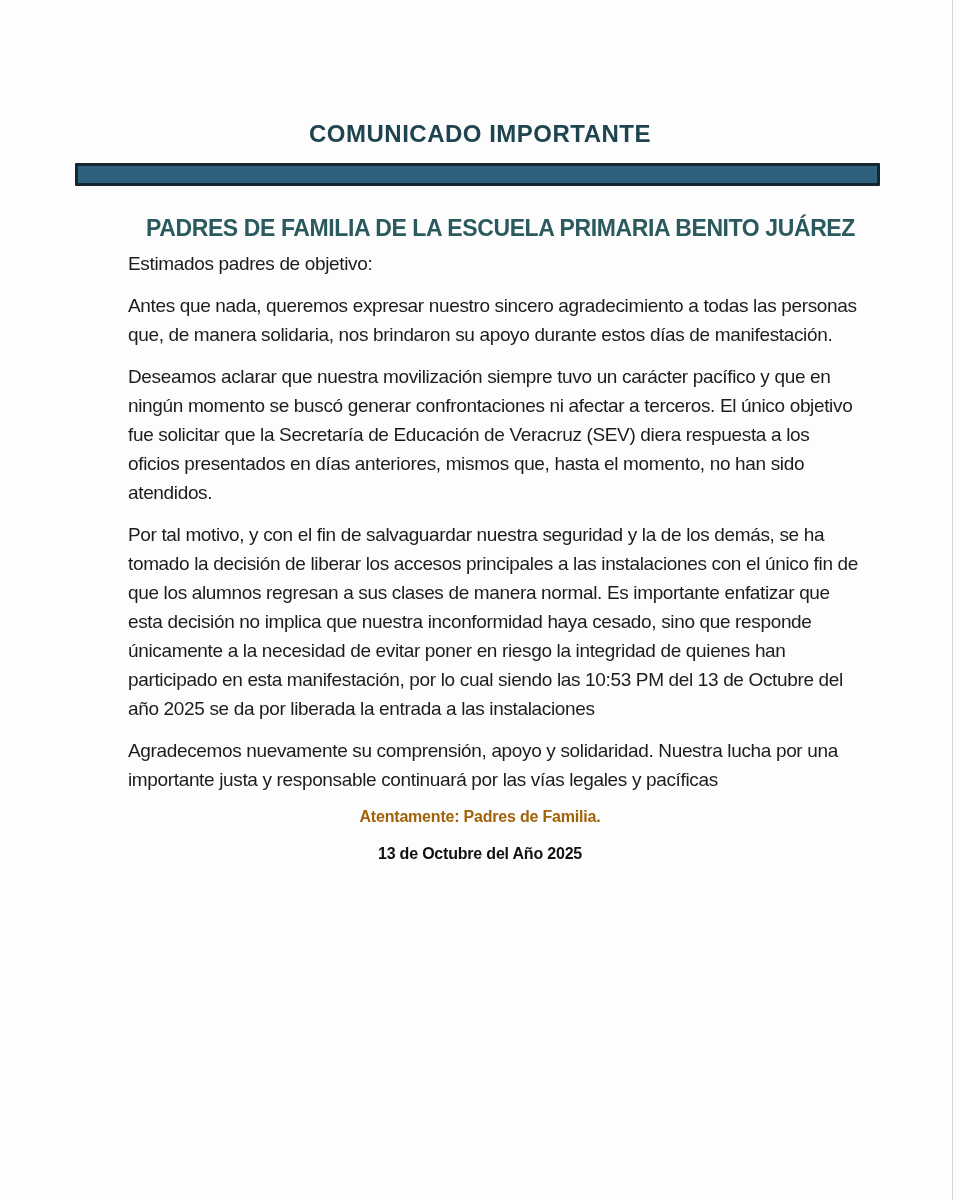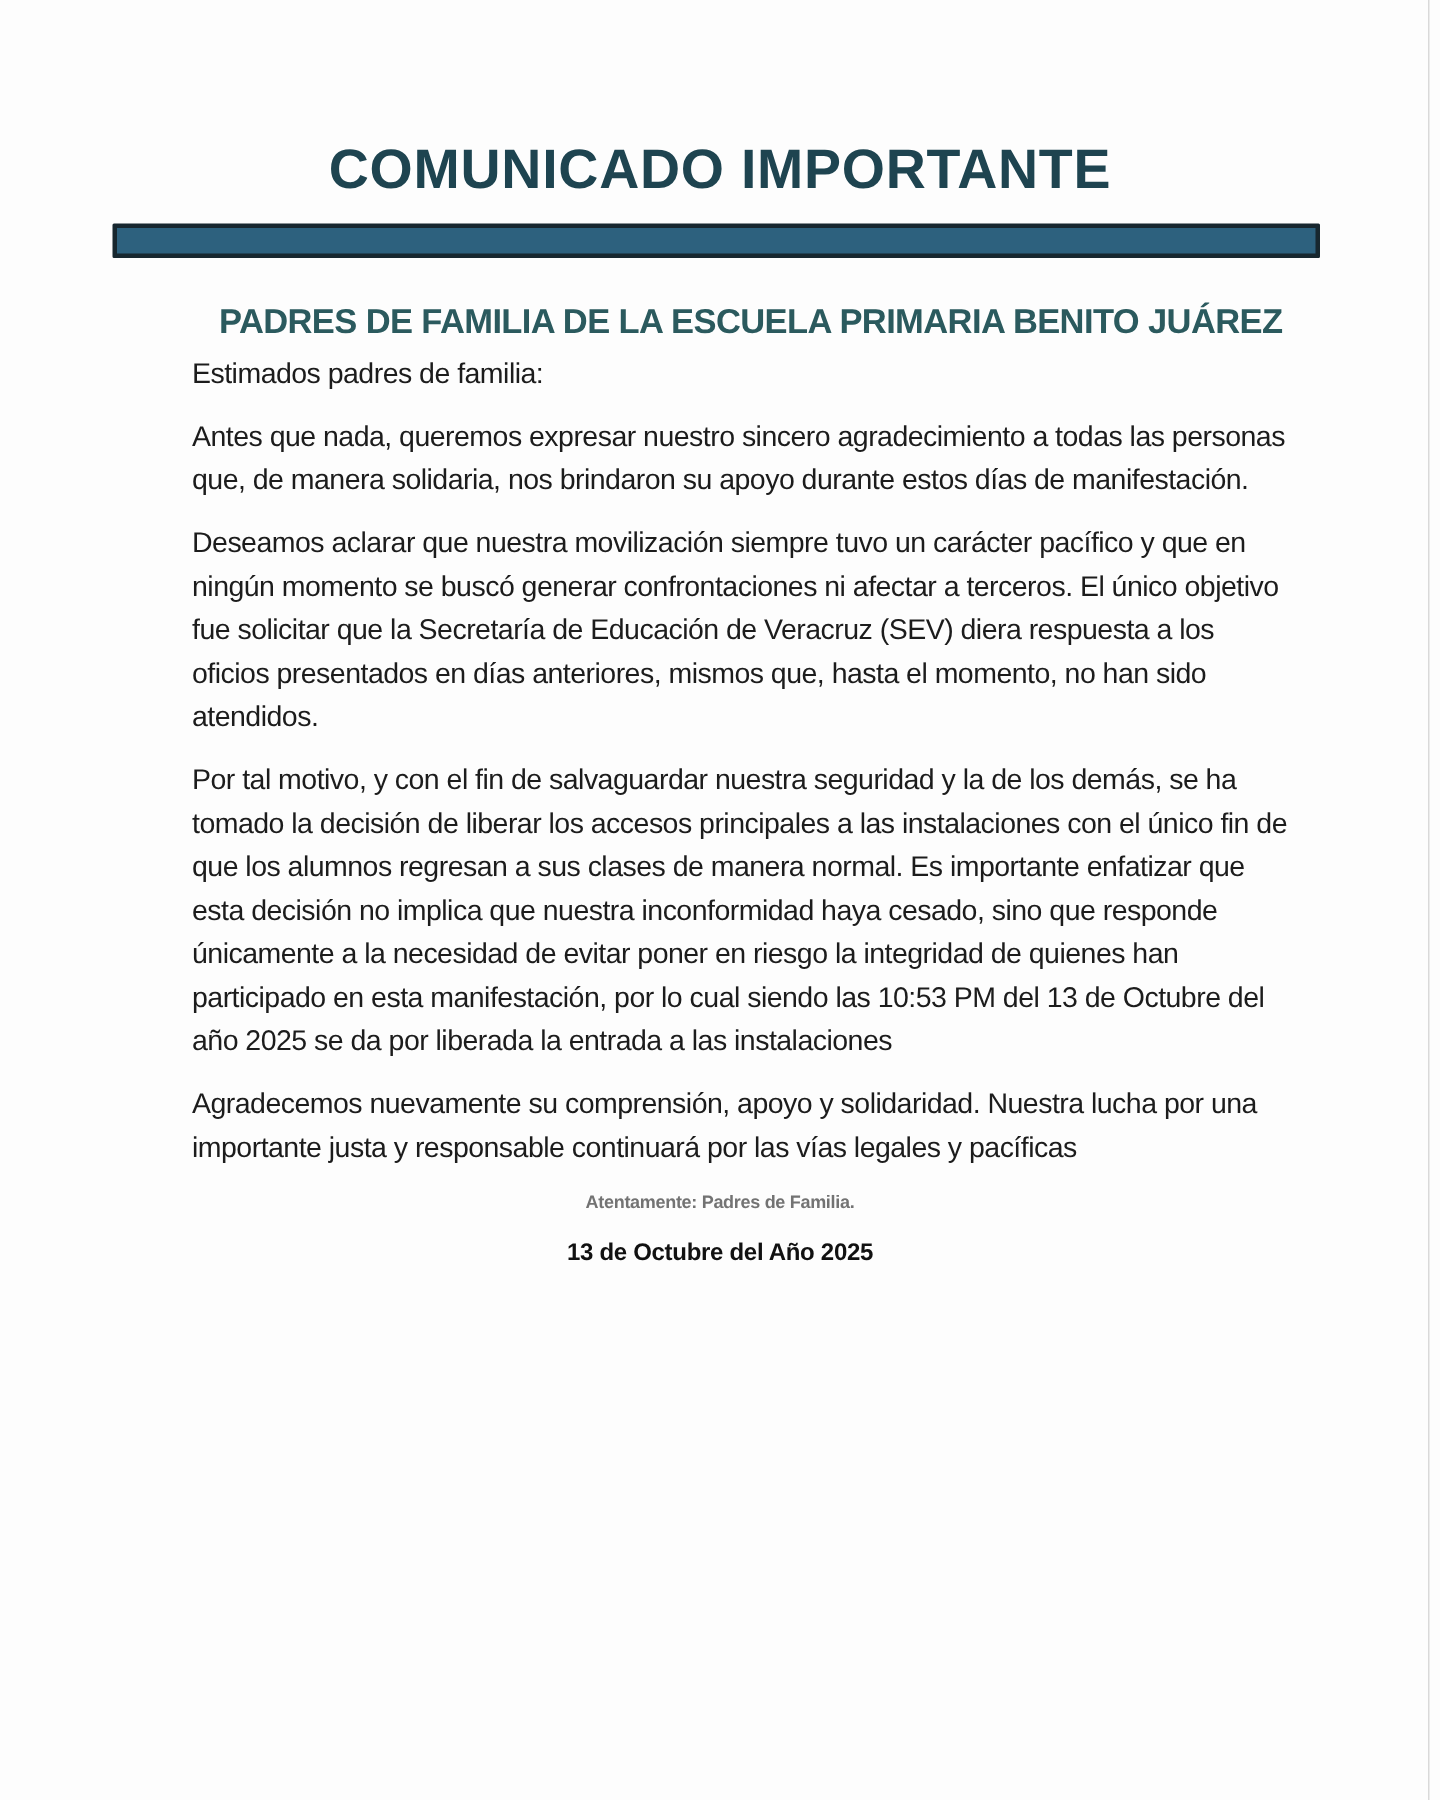--- a/index.html
+++ b/index.html
@@ -19,23 +19,23 @@
   .page-edge-right {
     position: absolute;
     top: 0;
     right: 7px;
     width: 1px;
     height: 100%;
     background: #d9d9d9;
   }
   .doc-title {
     margin: 0;
-    padding-top: 92px;
+    padding-top: 120px;
     text-align: center;
-    font-size: 37px;
+    font-size: 24px;
     font-weight: bold;
     letter-spacing: 0.5px;
     color: #1e4450;
   }
   .divider-bar {
     margin: 15px 0 0 75px;
     width: 799px;
     height: 17px;
     background: #2d617e;
     border: 3px solid #17272f;
@@ -61,24 +61,24 @@
     font-size: 19px;
     letter-spacing: -0.35px;
     line-height: 29px;
   }
   .doc-body p.first {
     margin-top: 4px;
   }
   .signature-line {
     margin: 14px 0 0 0;
     text-align: center;
-    font-size: 12px;
+    font-size: 16px;
     font-weight: bold;
     letter-spacing: -0.2px;
-    color: #737373;
+    color: #a16207;
   }
   .date-line {
     margin: 19px 0 0 0;
     text-align: center;
     font-size: 16px;
     font-weight: bold;
     letter-spacing: -0.2px;
     color: #111111;
   }
 </style>
@@ -89,21 +89,21 @@
 
   <h1 class="doc-title">COMUNICADO IMPORTANTE</h1>
 
   <div class="divider-bar"></div>
 
   <h2 class="recipient-heading">
     <span>PADRES DE FAMILIA DE LA ESCUELA PRIMARIA BENITO JUÁREZ</span><br>
   </h2>
 
   <div class="doc-body">
-    <p class="first">Estimados padres de familia:</p>
+    <p class="first">Estimados padres de objetivo:</p>
     <p>Antes que nada, queremos expresar nuestro sincero agradecimiento a todas las personas que, de manera solidaria, nos brindaron su apoyo durante estos días de manifestación.</p>
     <p>Deseamos aclarar que nuestra movilización siempre tuvo un carácter pacífico y que en ningún momento se buscó generar confrontaciones ni afectar a terceros. El único objetivo fue solicitar que la Secretaría de Educación de Veracruz (SEV) diera respuesta a los oficios presentados en días anteriores, mismos que, hasta el momento, no han sido atendidos.</p>
     <p>Por tal motivo, y con el fin de salvaguardar nuestra seguridad y la de los demás, se ha tomado la decisión de liberar los accesos principales a las instalaciones con el único fin de que los alumnos regresan a sus clases de manera normal. Es importante enfatizar que esta decisión no implica que nuestra inconformidad haya cesado, sino que responde únicamente a la necesidad de evitar poner en riesgo la integridad de quienes han participado en esta manifestación, por lo cual siendo las 10:53 PM del 13 de Octubre del año 2025 se da por liberada la entrada a las instalaciones</p>
     <p>Agradecemos nuevamente su comprensión, apoyo y solidaridad. Nuestra lucha por una importante justa y responsable continuará por las vías legales y pacíficas</p>
   </div>
 
   <p class="signature-line">Atentamente: Padres de Familia.</p>
 
   <p class="date-line">13 de Octubre del Año 2025</p>
 

